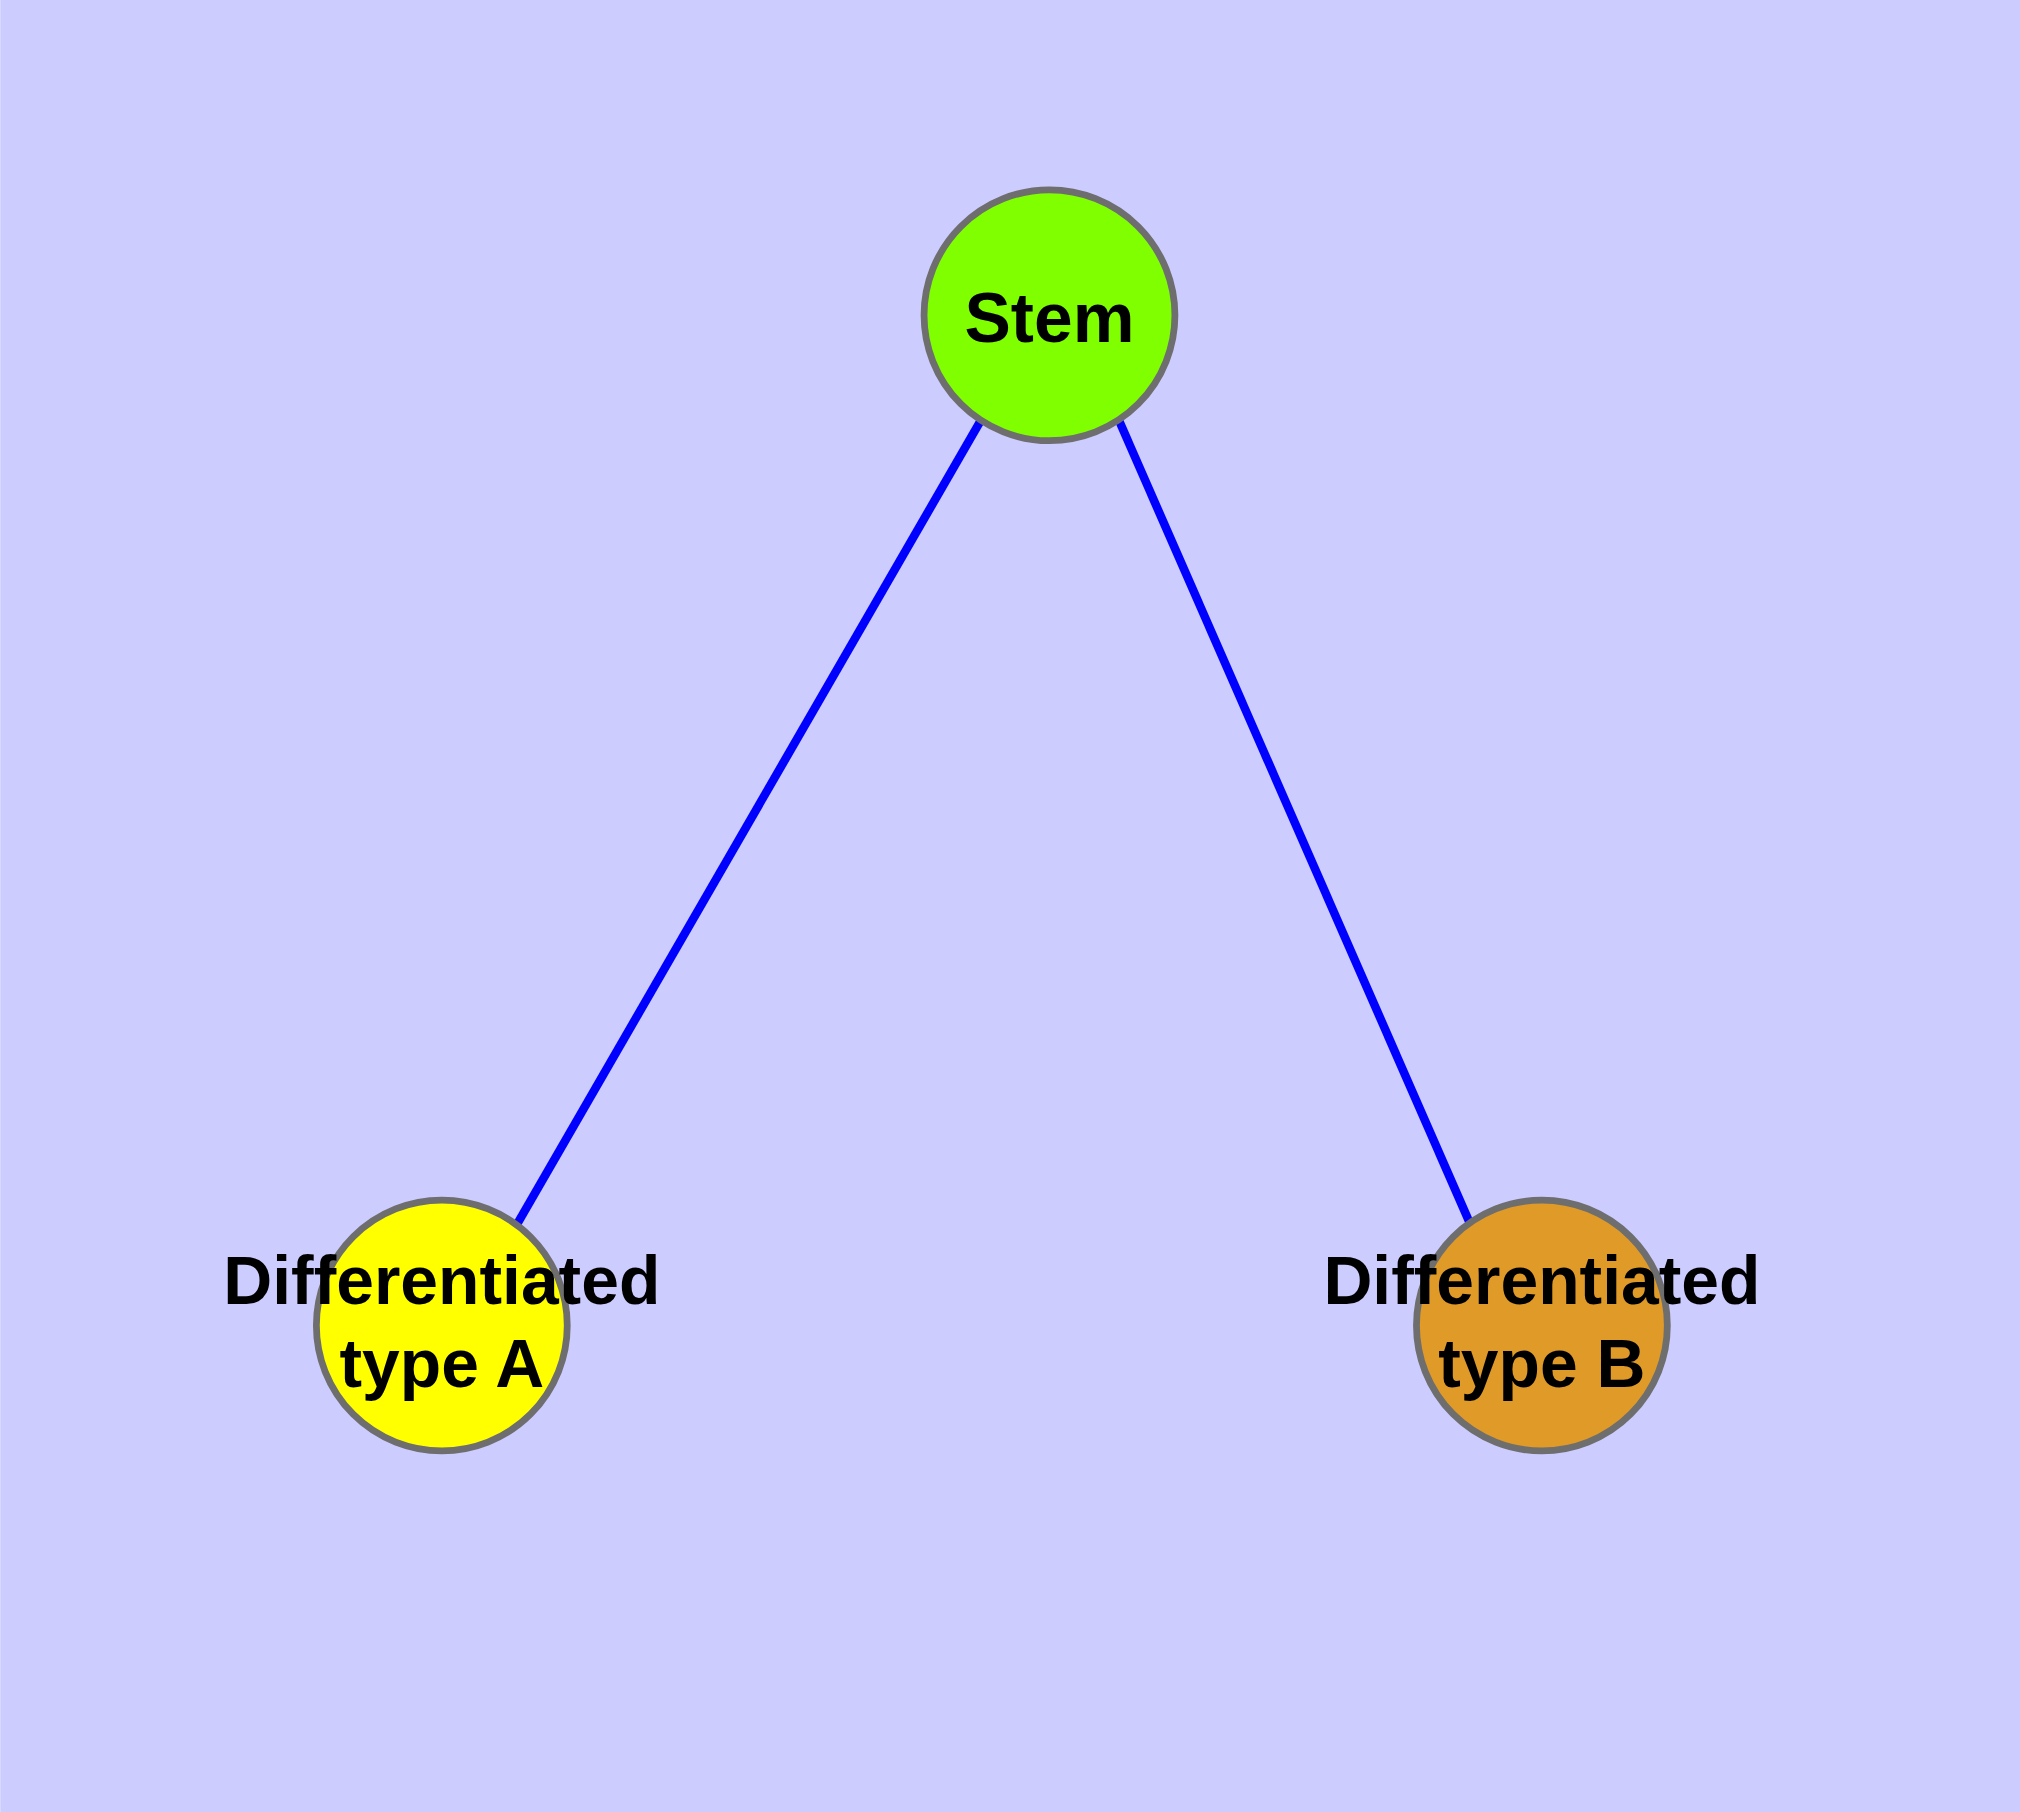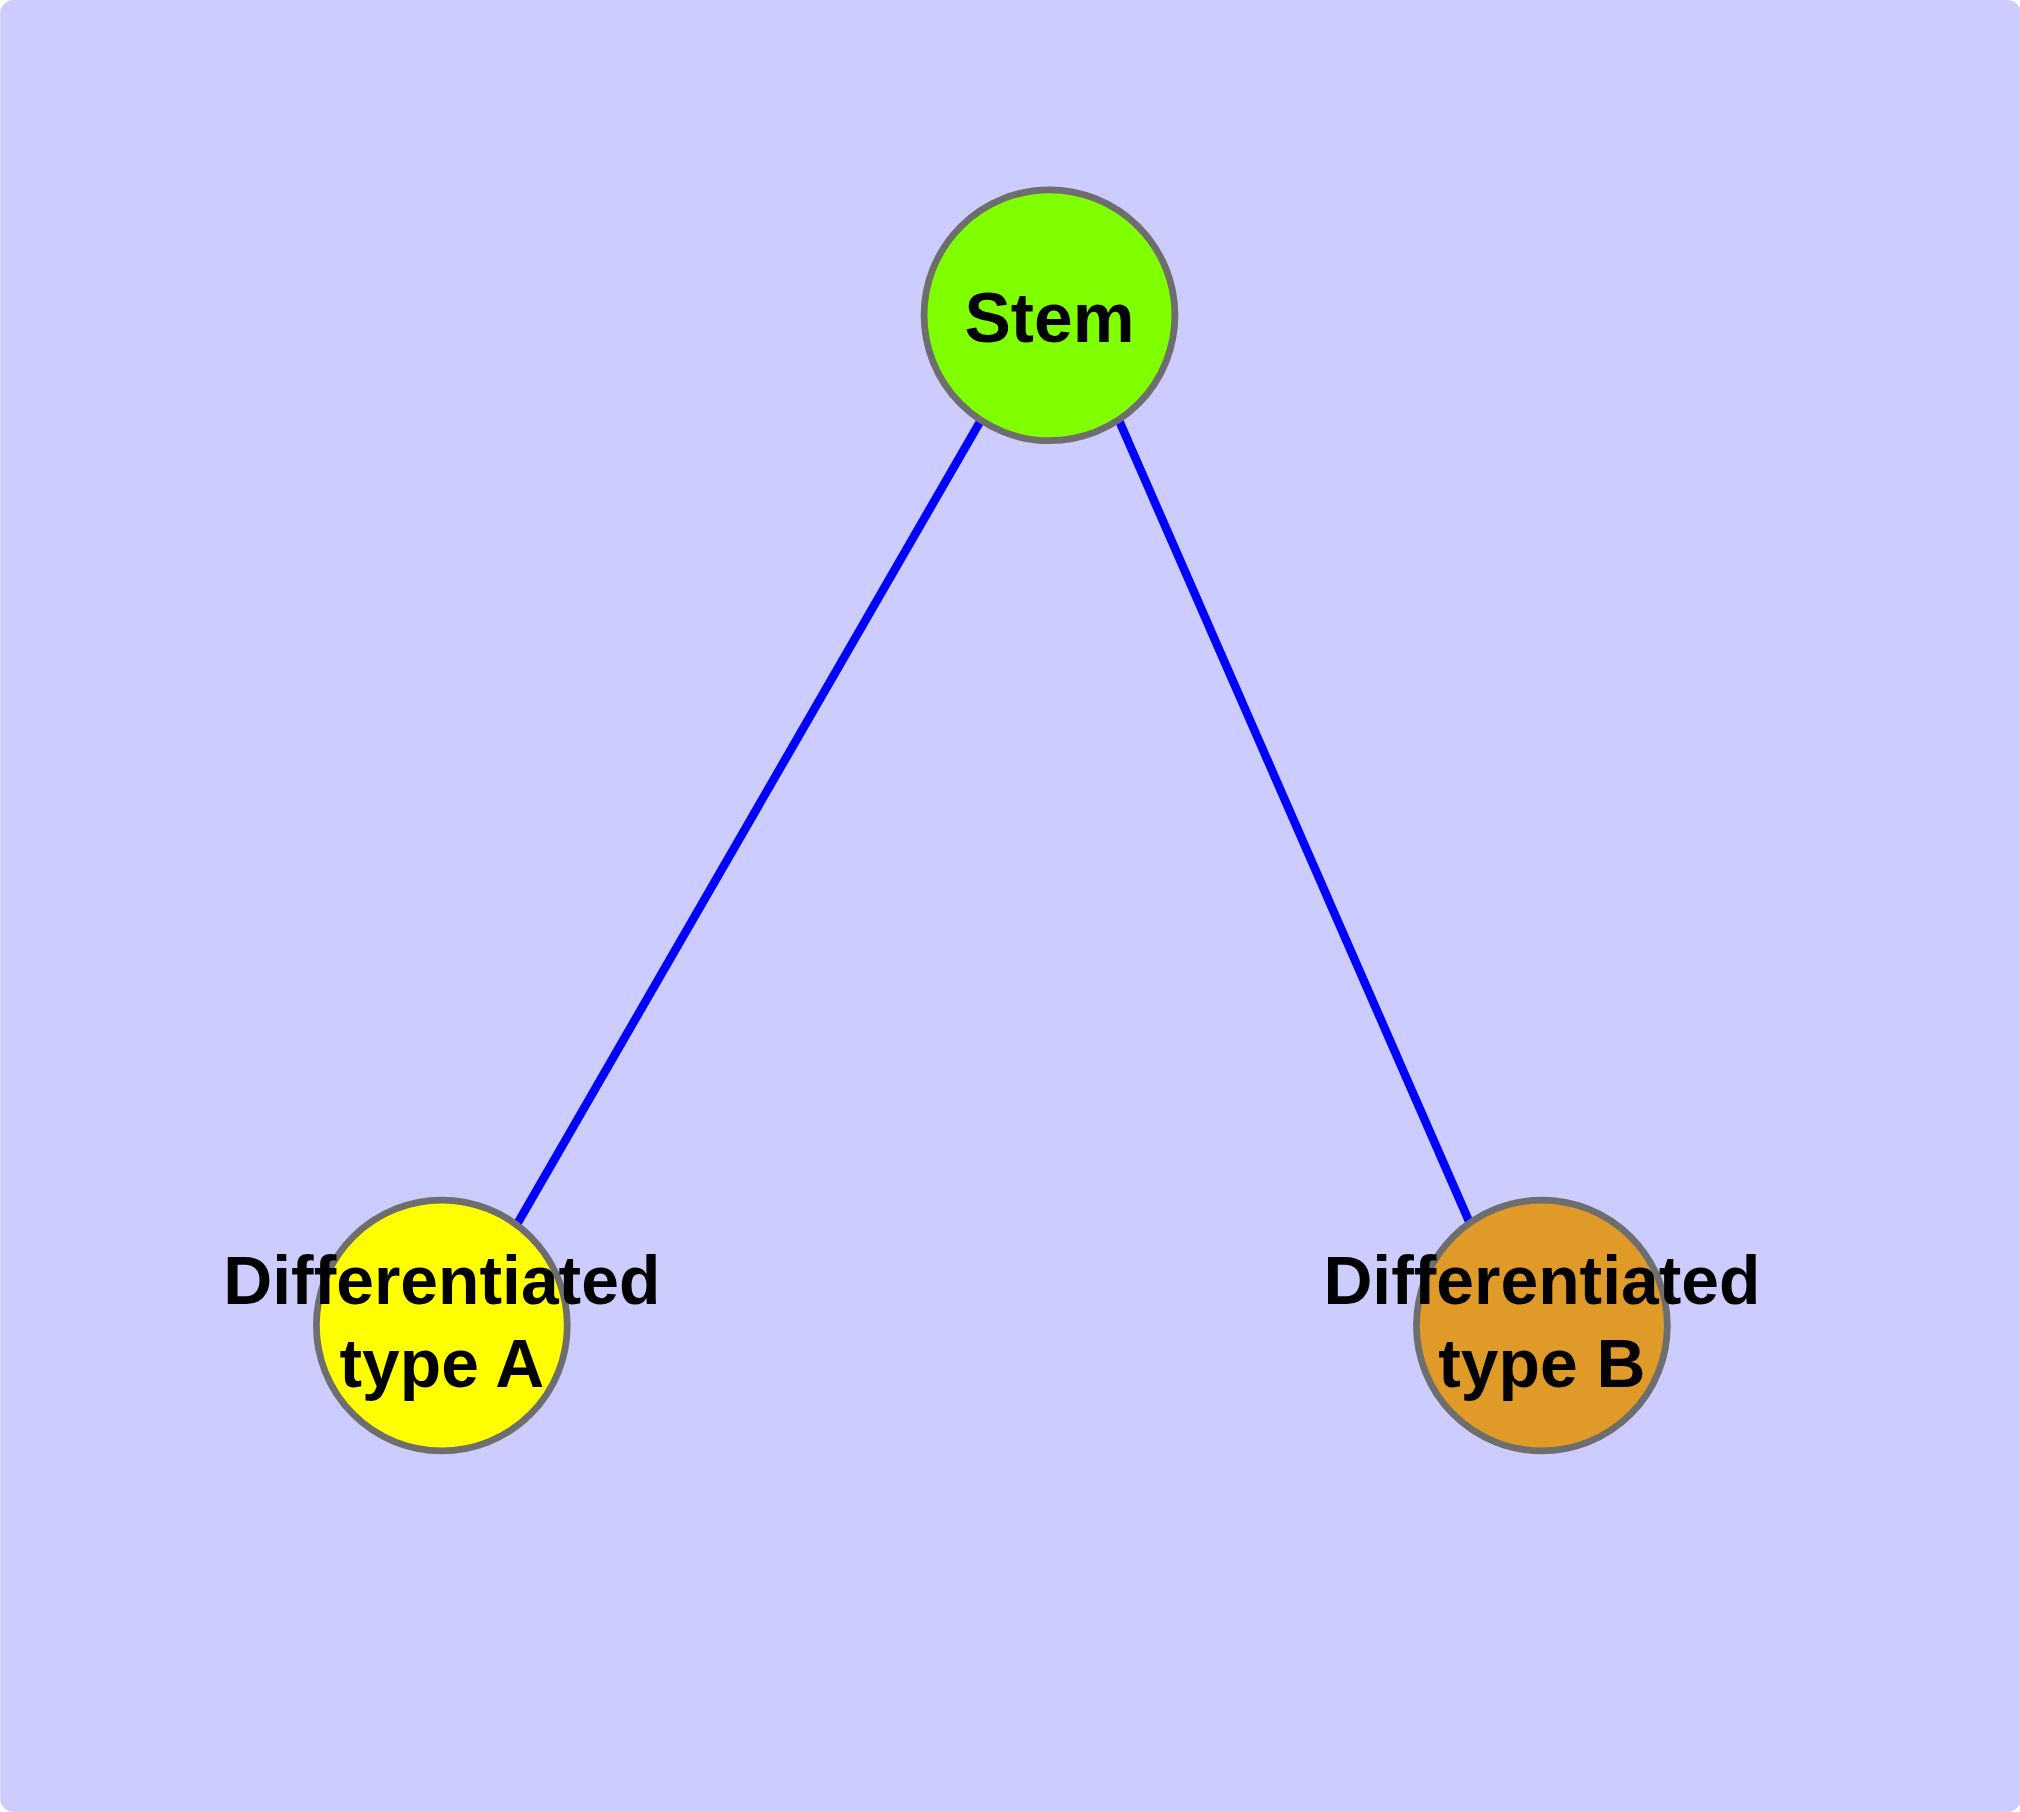--- a/index.html
+++ b/index.html
@@ -7,21 +7,20 @@
     margin: 0;
     padding: 0;
     background: #ffffff;
   }
   #stage {
     position: relative;
     width: 2021px;
     height: 1812px;
     overflow: hidden;
     font-family: "Liberation Sans", "DejaVu Sans", sans-serif;
-    border-radius: 14px;
   }
   #canvas {
     position: absolute;
     inset: 0;
     width: 2021px;
     height: 1812px;
     display: block;
   }
   .graph-bg {
     fill: #ccccff;

